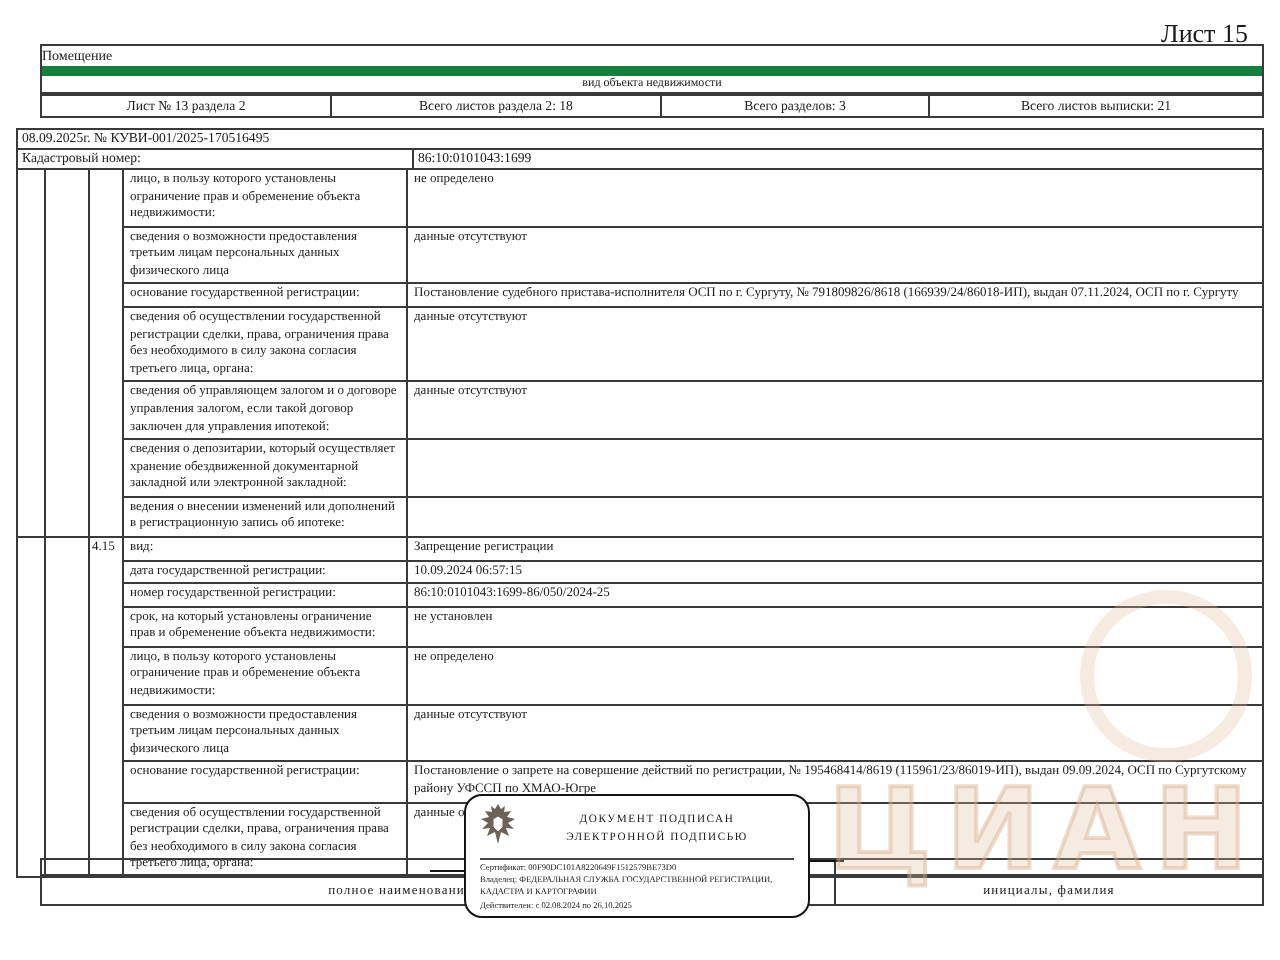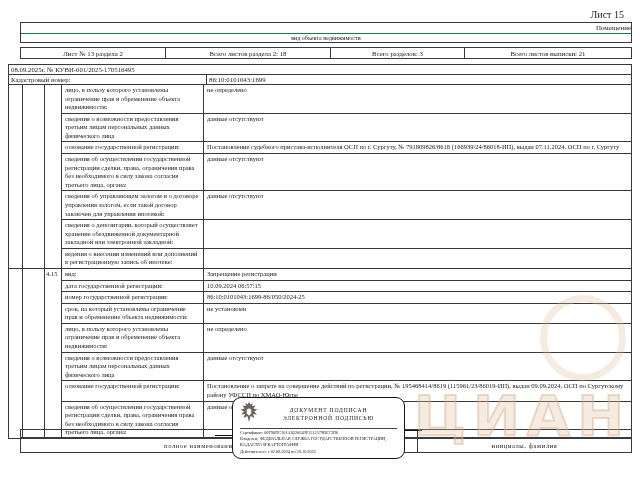--- a/index.html
+++ b/index.html
@@ -1,25 +1,25 @@
 <!DOCTYPE html>
 <html><head>
 <meta charset="utf-8">
 <style>
   html,body{margin:0;padding:0;background:#ffffff;}
   .page{position:relative;width:640px;height:480px;background:#ffffff;overflow:hidden;
         font-family:"Liberation Serif", serif;color:#1b1b1b;}
   .abs{position:absolute;}
 
   
-  .sheet-label{top:9px;right:16px;font-size:10px;}
+  .sheet-label{top:9px;right:16px;font-size:13px;}
 
   
   .objbox{left:20px;top:22px;width:610px;border:1px solid #3a3a3a;}
-  .objbox .r1{font-size:7px;text-align:right;padding:1px 0;border-bottom:1px solid #15803d;}
+  .objbox .r1{font-size:7px;text-align:left;padding:1px 0;border-bottom:5px solid #15803d;}
   .objbox .r2{font-size:6px;text-align:center;padding:1px 0;}
 
   
   .metarow{left:20px;top:47px;width:610px;display:flex;border:1px solid #3a3a3a;}
   .metarow .cell{font-size:6.8px;text-align:center;padding:2px 0 1px 0;border-right:1px solid #3a3a3a;}
   .metarow .cell:last-child{border-right:none;}
   .m0{width:144px;} .m1{width:164px;} .m2{width:133px;} .m3{flex:1;}
 
   
   .regtable{left:8px;top:64px;width:622px;border:1px solid #3a3a3a;background:transparent;}

